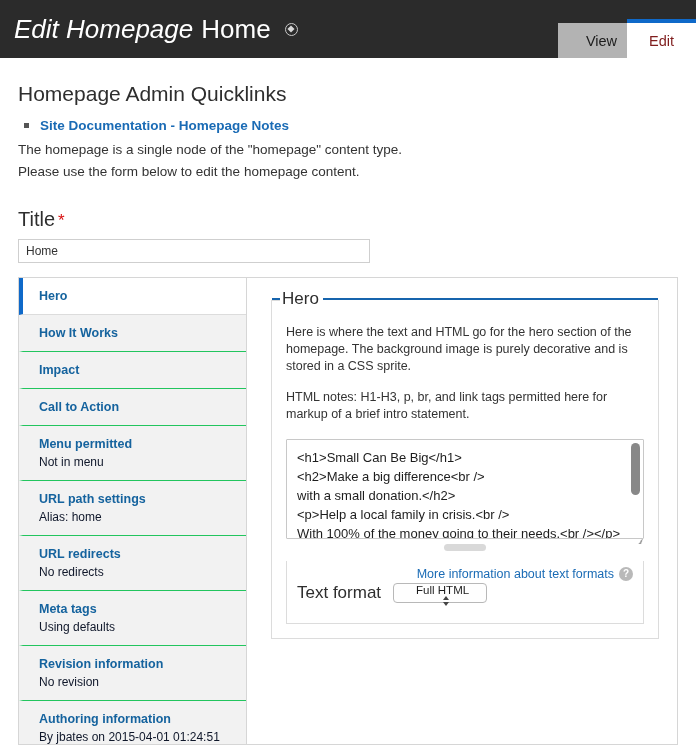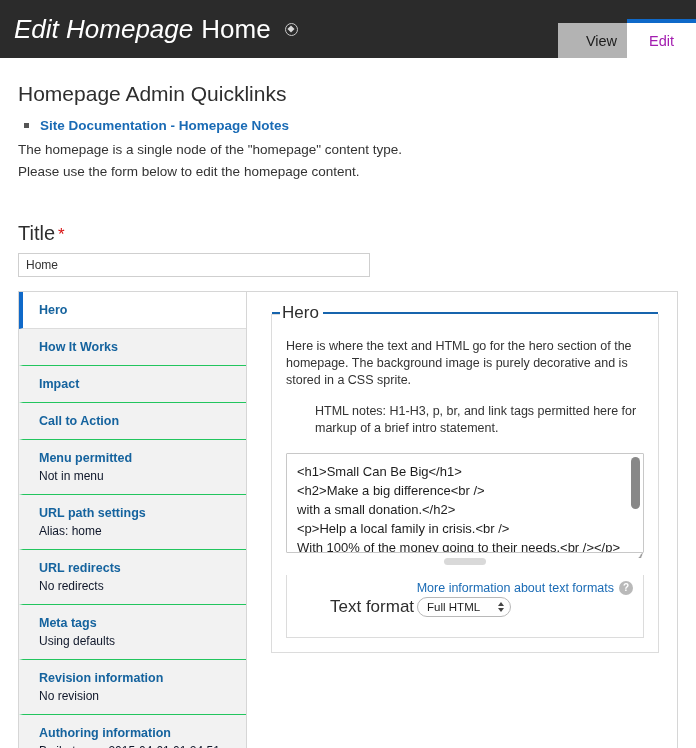--- a/index.html
+++ b/index.html
@@ -60,21 +60,21 @@
     align-items: flex-end;
     height: 100%;
   }
   .ttab {
     width: 69px;
     height: 35px;
     display: flex;
     align-items: center;
     justify-content: center;
     font-size: 14.5px;
-    color: #a21caf;
+    color: #7f1d1d;
     cursor: pointer;
   }
   .ttab.view { background: #b3b3b3; color: #1c1c1c; padding-left: 18px; }
   .ttab.edit {
     background: #ffffff;
     border-top: 4px solid #0f69c9;
     height: 39px;
   }
 
   
@@ -102,21 +102,21 @@
     margin: 2px 0;
     font-size: 13.5px;
     color: #333333;
     line-height: 20px;
   }
 
   h2.title-label {
     font-size: 20px;
     font-weight: 400;
     color: #2e2e2e;
-    margin: 40px 0 8px 0;
+    margin: 26px 0 8px 0;
   }
   h2.title-label .req { color: #d81111; font-size: 17px; margin-left: 3px; }
 
   input.title-input {
     width: 352px;
     height: 24px;
     border: 1px solid #cfcfcf;
     padding: 2px 7px;
     font-size: 12px;
     color: #333;
@@ -200,21 +200,21 @@
     line-height: 20px;
   }
   .legend-rule { flex: 1; height: 2px; background: #1664ad; margin-left: 2px; }
 
   p.hero-help {
     font-size: 12.5px;
     color: #333333;
     line-height: 17px;
     margin: 8px 0 0 0;
   }
-  p.hero-help + p.hero-help { margin-top: 14px; margin-left: 29px; }
+  p.hero-help + p.hero-help { margin-top: 14px; }
 
   .ta-wrap {
     position: relative;
     margin-top: 16px;
   }
   textarea.hero-body {
     width: 100%;
     height: 100px;
     border: 1px solid #c8c8c8;
     padding: 8px 22px 8px 10px;
@@ -297,41 +297,41 @@
     font-size: 10px;
     font-weight: bold;
     display: inline-flex;
     align-items: center;
     justify-content: center;
     line-height: 1;
   }
   .format-row {
     display: flex;
     align-items: center;
-    gap: 3px;
+    gap: 12px;
     margin-top: 2px;
-    margin-left: 33px;
   }
   .format-label {
     font-size: 17px;
     color: #2e2e2e;
   }
   .mac-select {
     display: inline-flex;
     align-items: center;
     border: 1px solid #b8b8b8;
-    border-radius: 10px;
+    border-radius: 4px;
     background: #fefefe;
     height: 20px;
     padding: 0 4px 0 9px;
     font-size: 11.5px;
     color: #1d1d1d;
     cursor: pointer;
     min-width: 94px;
     justify-content: space-between;
+    flex-direction: column;
   }
   .mac-arrows {
     display: flex;
     flex-direction: column;
     gap: 2px;
     margin-left: 8px;
     padding-right: 2px;
   }
   .mac-arrows span {
     width: 0; height: 0;

